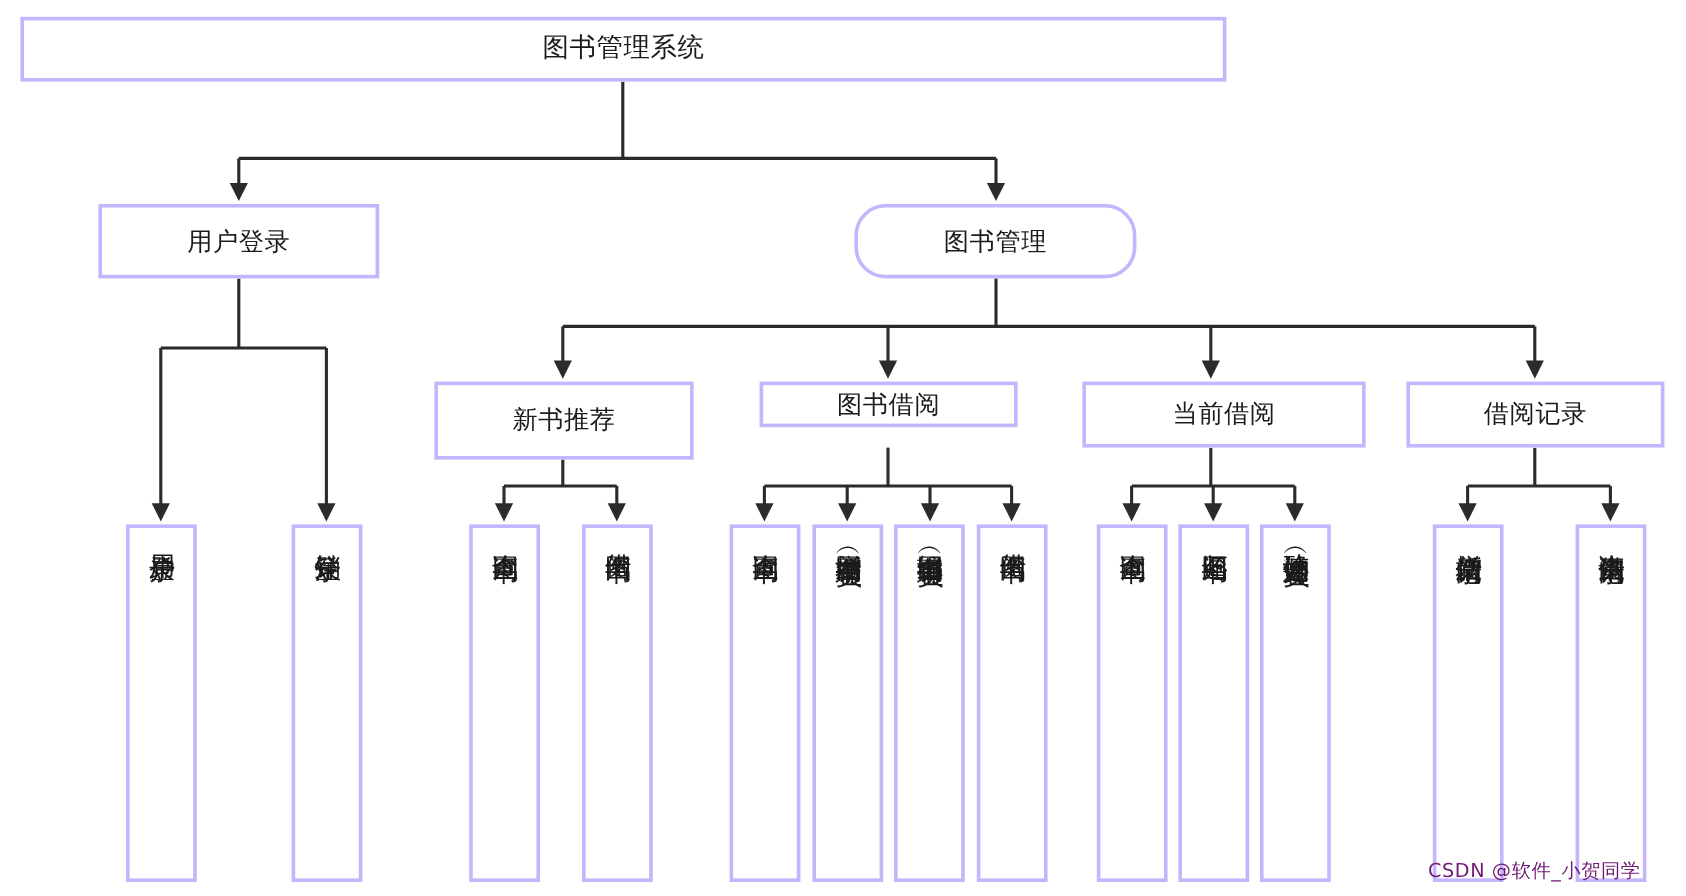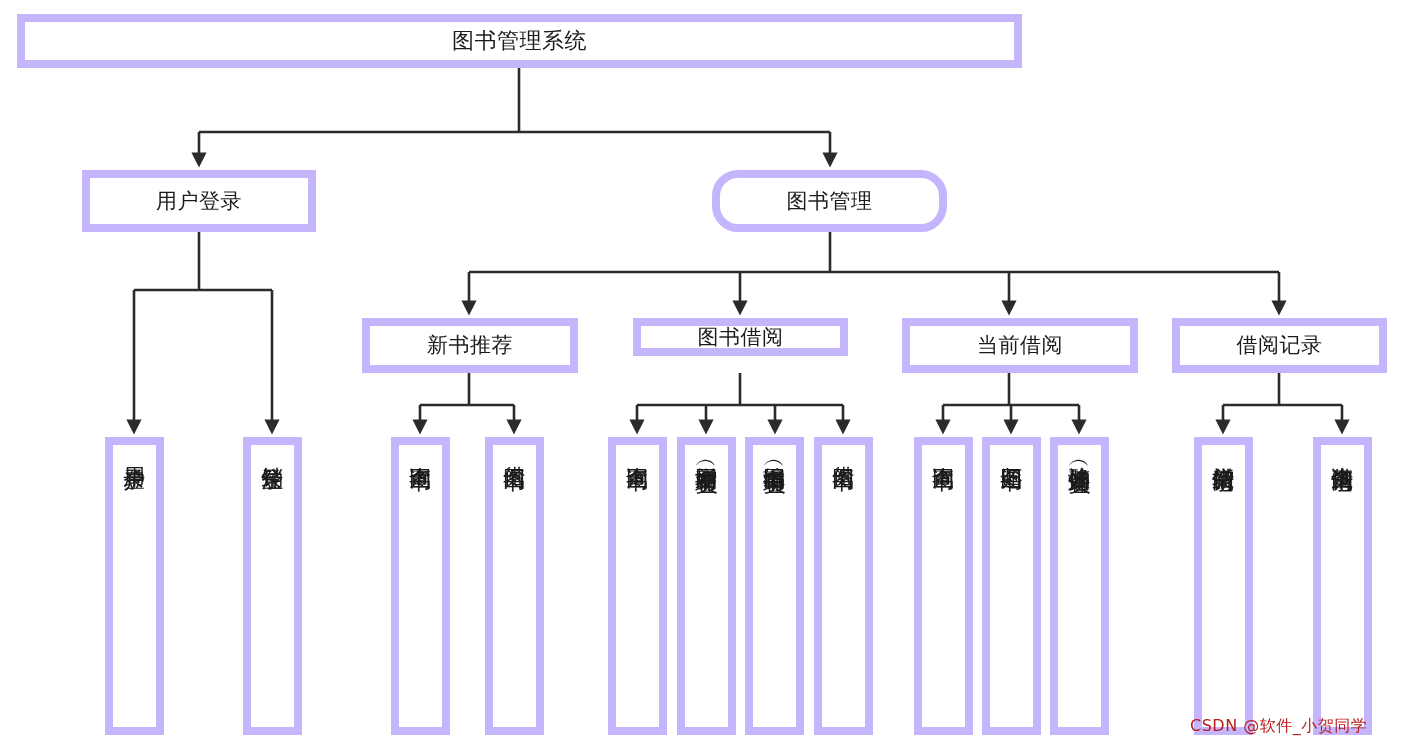--- a/index.html
+++ b/index.html
@@ -21,21 +21,21 @@
     position: absolute;
     left: 0;
     top: 0;
     width: 1405px;
     height: 747px;
     pointer-events: none;
   }
   .node {
     position: absolute;
     box-sizing: border-box;
-    border: 8px solid #c4b5fd;
+    border: 3px solid #c4b5fd;
     background: #ffffff;
     display: flex;
     align-items: center;
     justify-content: center;
     color: #1b1b1b;
   }
   .node .txt {
     display: block;
     text-align: center;
     line-height: 1.18;
@@ -58,21 +58,21 @@
     writing-mode: vertical-rl;
     text-orientation: upright;
     font-size: 22px;
     line-height: 1.06;
     letter-spacing: 1px;
     white-space: nowrap;
   }
   .watermark {
     position: absolute;
     font-size: 16px;
-    color: #b91c1c;
+    color: #701a75;
     white-space: nowrap;
     letter-spacing: 0.5px;
   }
 </style>
 </head>
 <body>
 
 <div id="canvas">
 
   <svg class="wires" viewBox="0 0 1405 747" xmlns="http://www.w3.org/2000/svg">
@@ -129,21 +129,21 @@
     <span class="txt">图书管理系统</span>
   </div>
 
   <div class="node horiz" style="left:82px; top:170px; width:234px; height:62px;">
     <span class="txt">用户登录</span>
   </div>
   <div class="node horiz" style="left:712px; top:170px; width:235px; height:62px;border-radius:26px;">
     <span class="txt">图书管理</span>
   </div>
 
-  <div class="node horiz" style="left:362px; top:318px; width:216px; height:55px;">
+  <div class="node horiz" style="left:362px; top:318px; width:216px; height:65px;">
     <span class="txt">新书推荐</span>
   </div>
   <div class="node horiz" style="left:633px; top:318px; width:215px; height:38px;">
     <span class="txt">图书借阅</span>
   </div>
   <div class="node horiz" style="left:902px; top:318px; width:236px; height:55px;">
     <span class="txt">当前借阅</span>
   </div>
   <div class="node horiz" style="left:1172px; top:318px; width:215px; height:55px;">
     <span class="txt">借阅记录</span>

